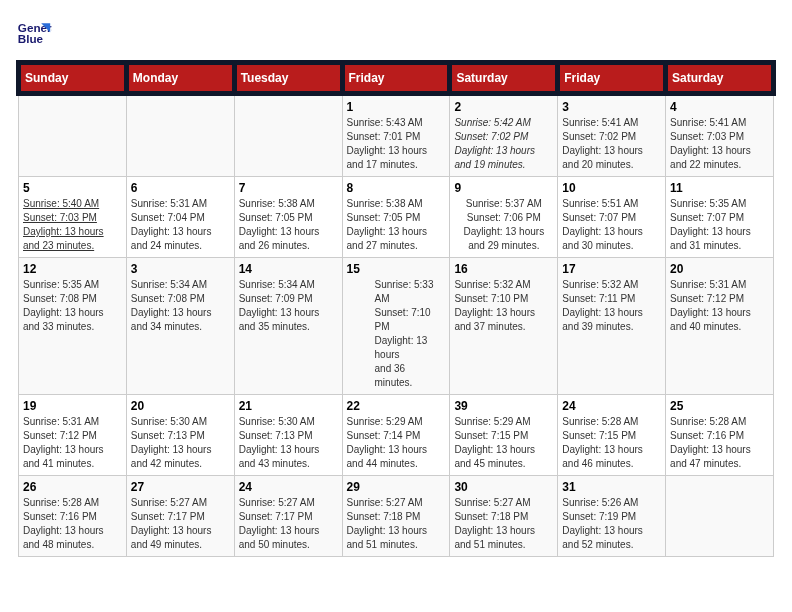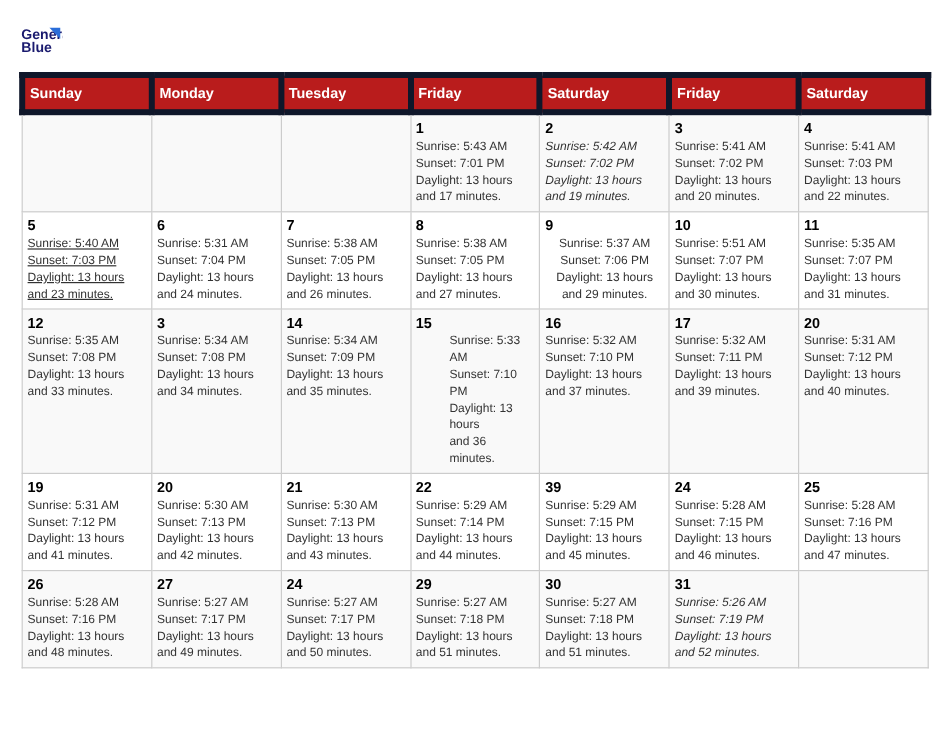--- a/index.html
+++ b/index.html
@@ -325,21 +325,21 @@
         </td>
         <td>
           <div class="day-num">30</div>
           <div class="day-info" style="white-space: pre-line;">Sunrise: 5:27 AM
 Sunset: 7:18 PM
 Daylight: 13 hours
 and 51 minutes.</div>
         </td>
         <td>
           <div class="day-num">31</div>
-          <div class="day-info" style="white-space: pre-line; font-style: italic;">Sunrise: 5:26 AM
+          <div class="day-info" style="white-space: pre-line;">Sunrise: 5:26 AM
 Sunset: 7:19 PM
 Daylight: 13 hours
 and 52 minutes.</div>
         </td>
         <td class="empty"></td>
       </tr>
     </tbody>
 </table>
 
 </body></html>

